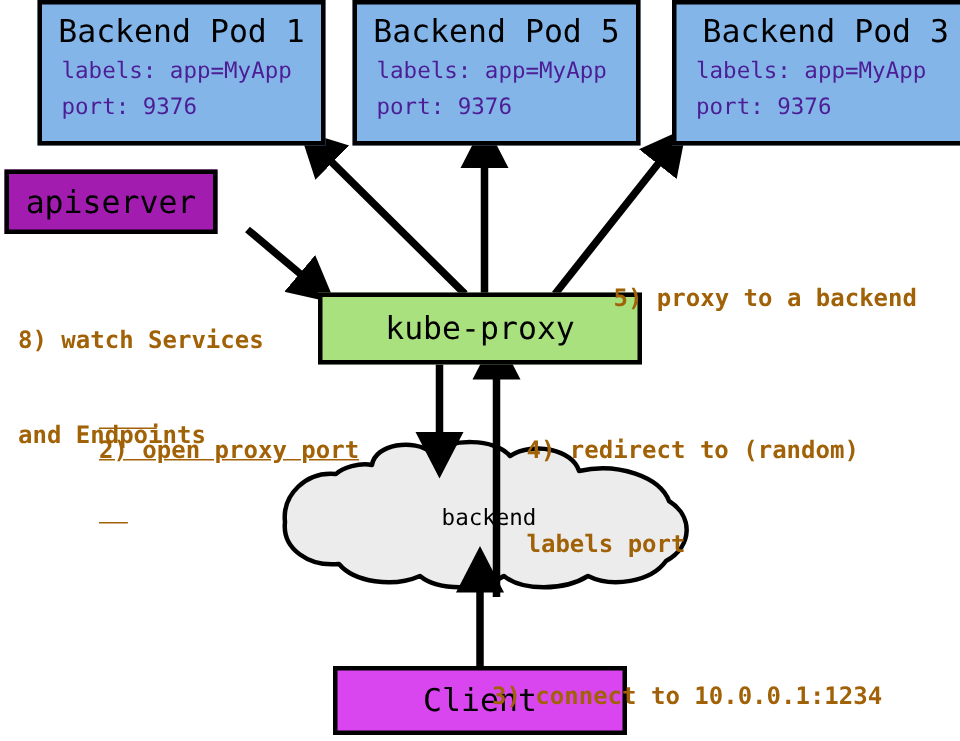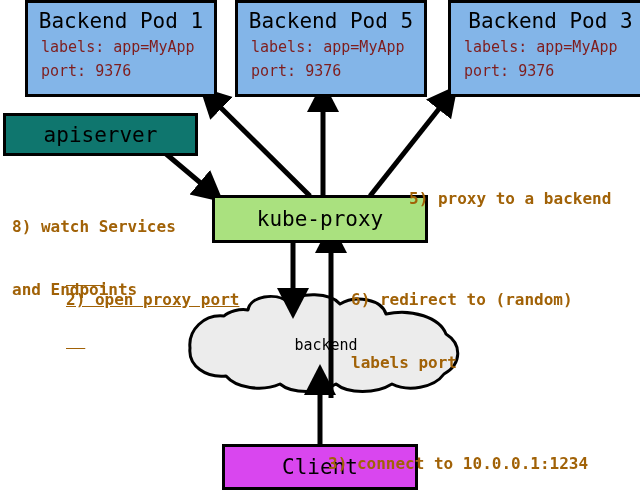--- a/index.html
+++ b/index.html
@@ -47,34 +47,34 @@
   }
   .pod .node-title {
     font-size: 21px;
     line-height: 28px;
     letter-spacing: 0px;
   }
   .pod-attr {
     font-family: "DejaVu Sans Mono", monospace;
     font-size: 15px;
     line-height: 24px;
-    color: #7f1d1d;
+    color: #4c1d95;
     padding-left: 13px;
     white-space: nowrap;
   }
   #pod1 { left: 25px;  top: 0px; }
   #pod2 { left: 235px; top: 0px; }
   #pod3 { left: 448px; top: 0px; width: 205px; }
 
   #apiserver {
     left: 3px;
     top: 113px;
-    width: 195px;
+    width: 142px;
     height: 43px;
-    background: #0f766e;
+    background: #a21caf;
   }
   #apiserver .node-title {
     font-size: 21px;
   }
 
   #kubeproxy {
     left: 212px;
     top: 195px;
     width: 216px;
     height: 48px;
@@ -202,21 +202,21 @@
 
   <div class="step-label" id="step2">
     <div>2) open proxy port</div>
   </div>
 
   <div class="step-label" id="step3">
     <div>3) connect to 10.0.0.1:1234</div>
   </div>
 
   <div class="step-label" id="step4">
-    <div>6) redirect to (random)</div>
+    <div>4) redirect to (random)</div>
     <div>labels port</div>
   </div>
 
   <div class="step-label" id="step5">
     <div>5) proxy to a backend</div>
   </div>
 
 </div>
 
 </body></html>

